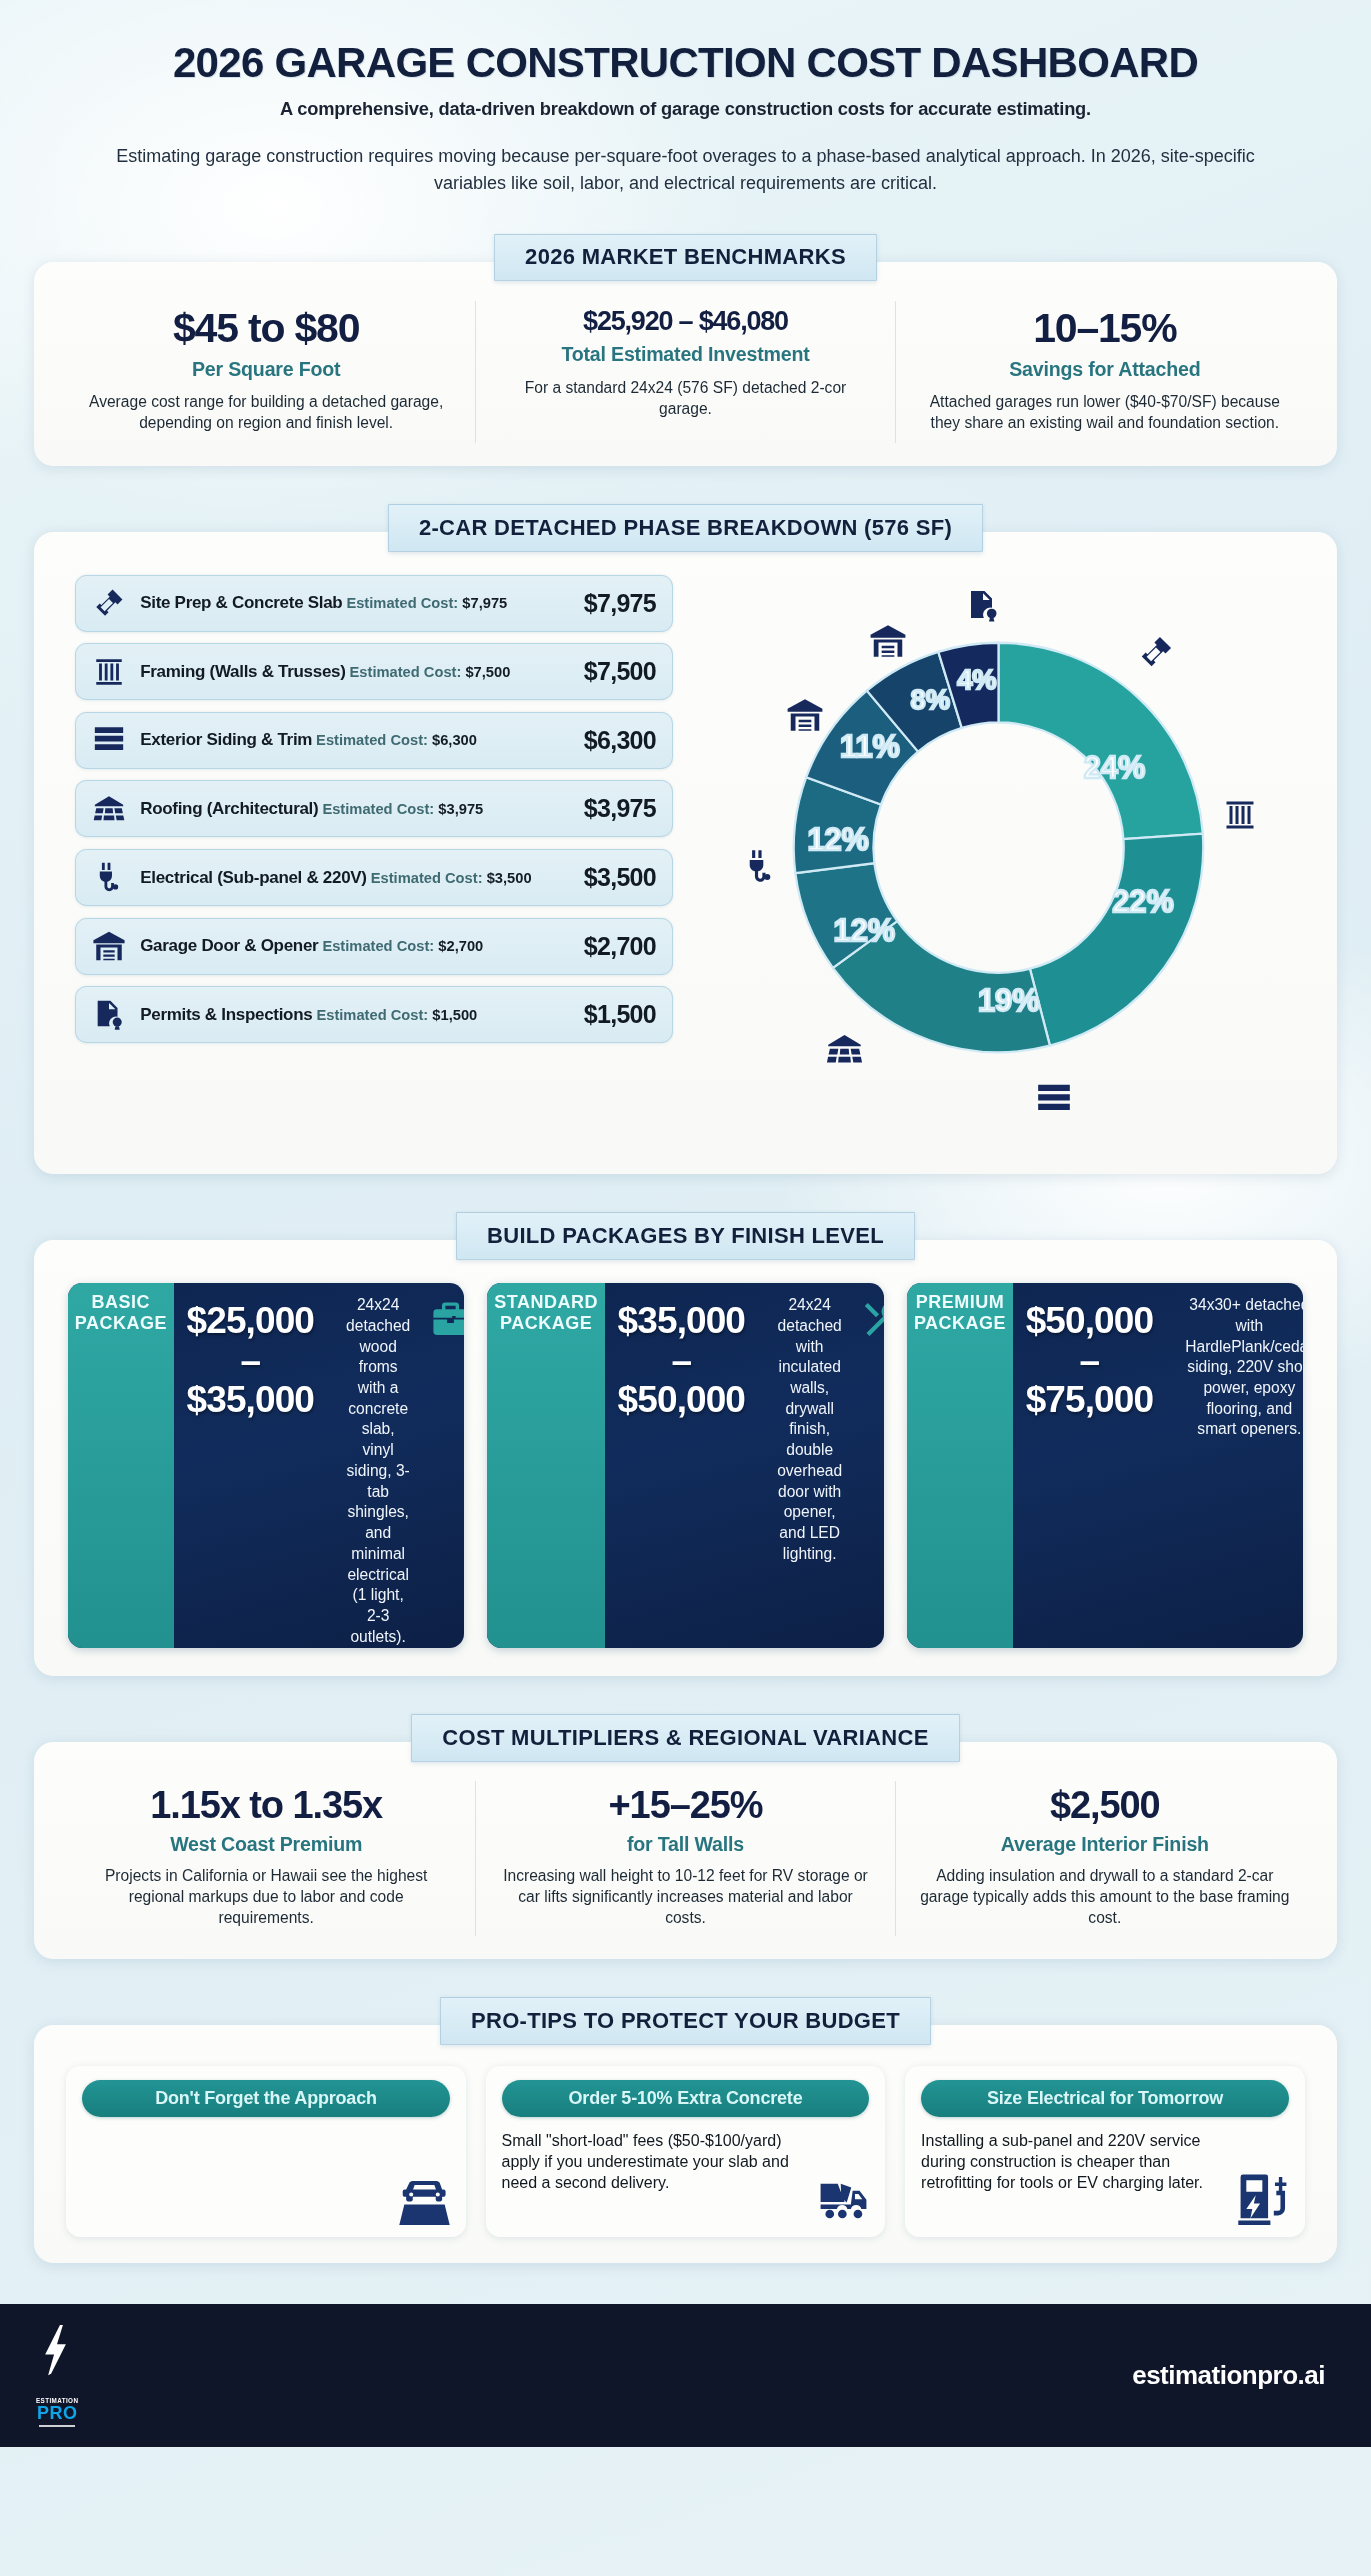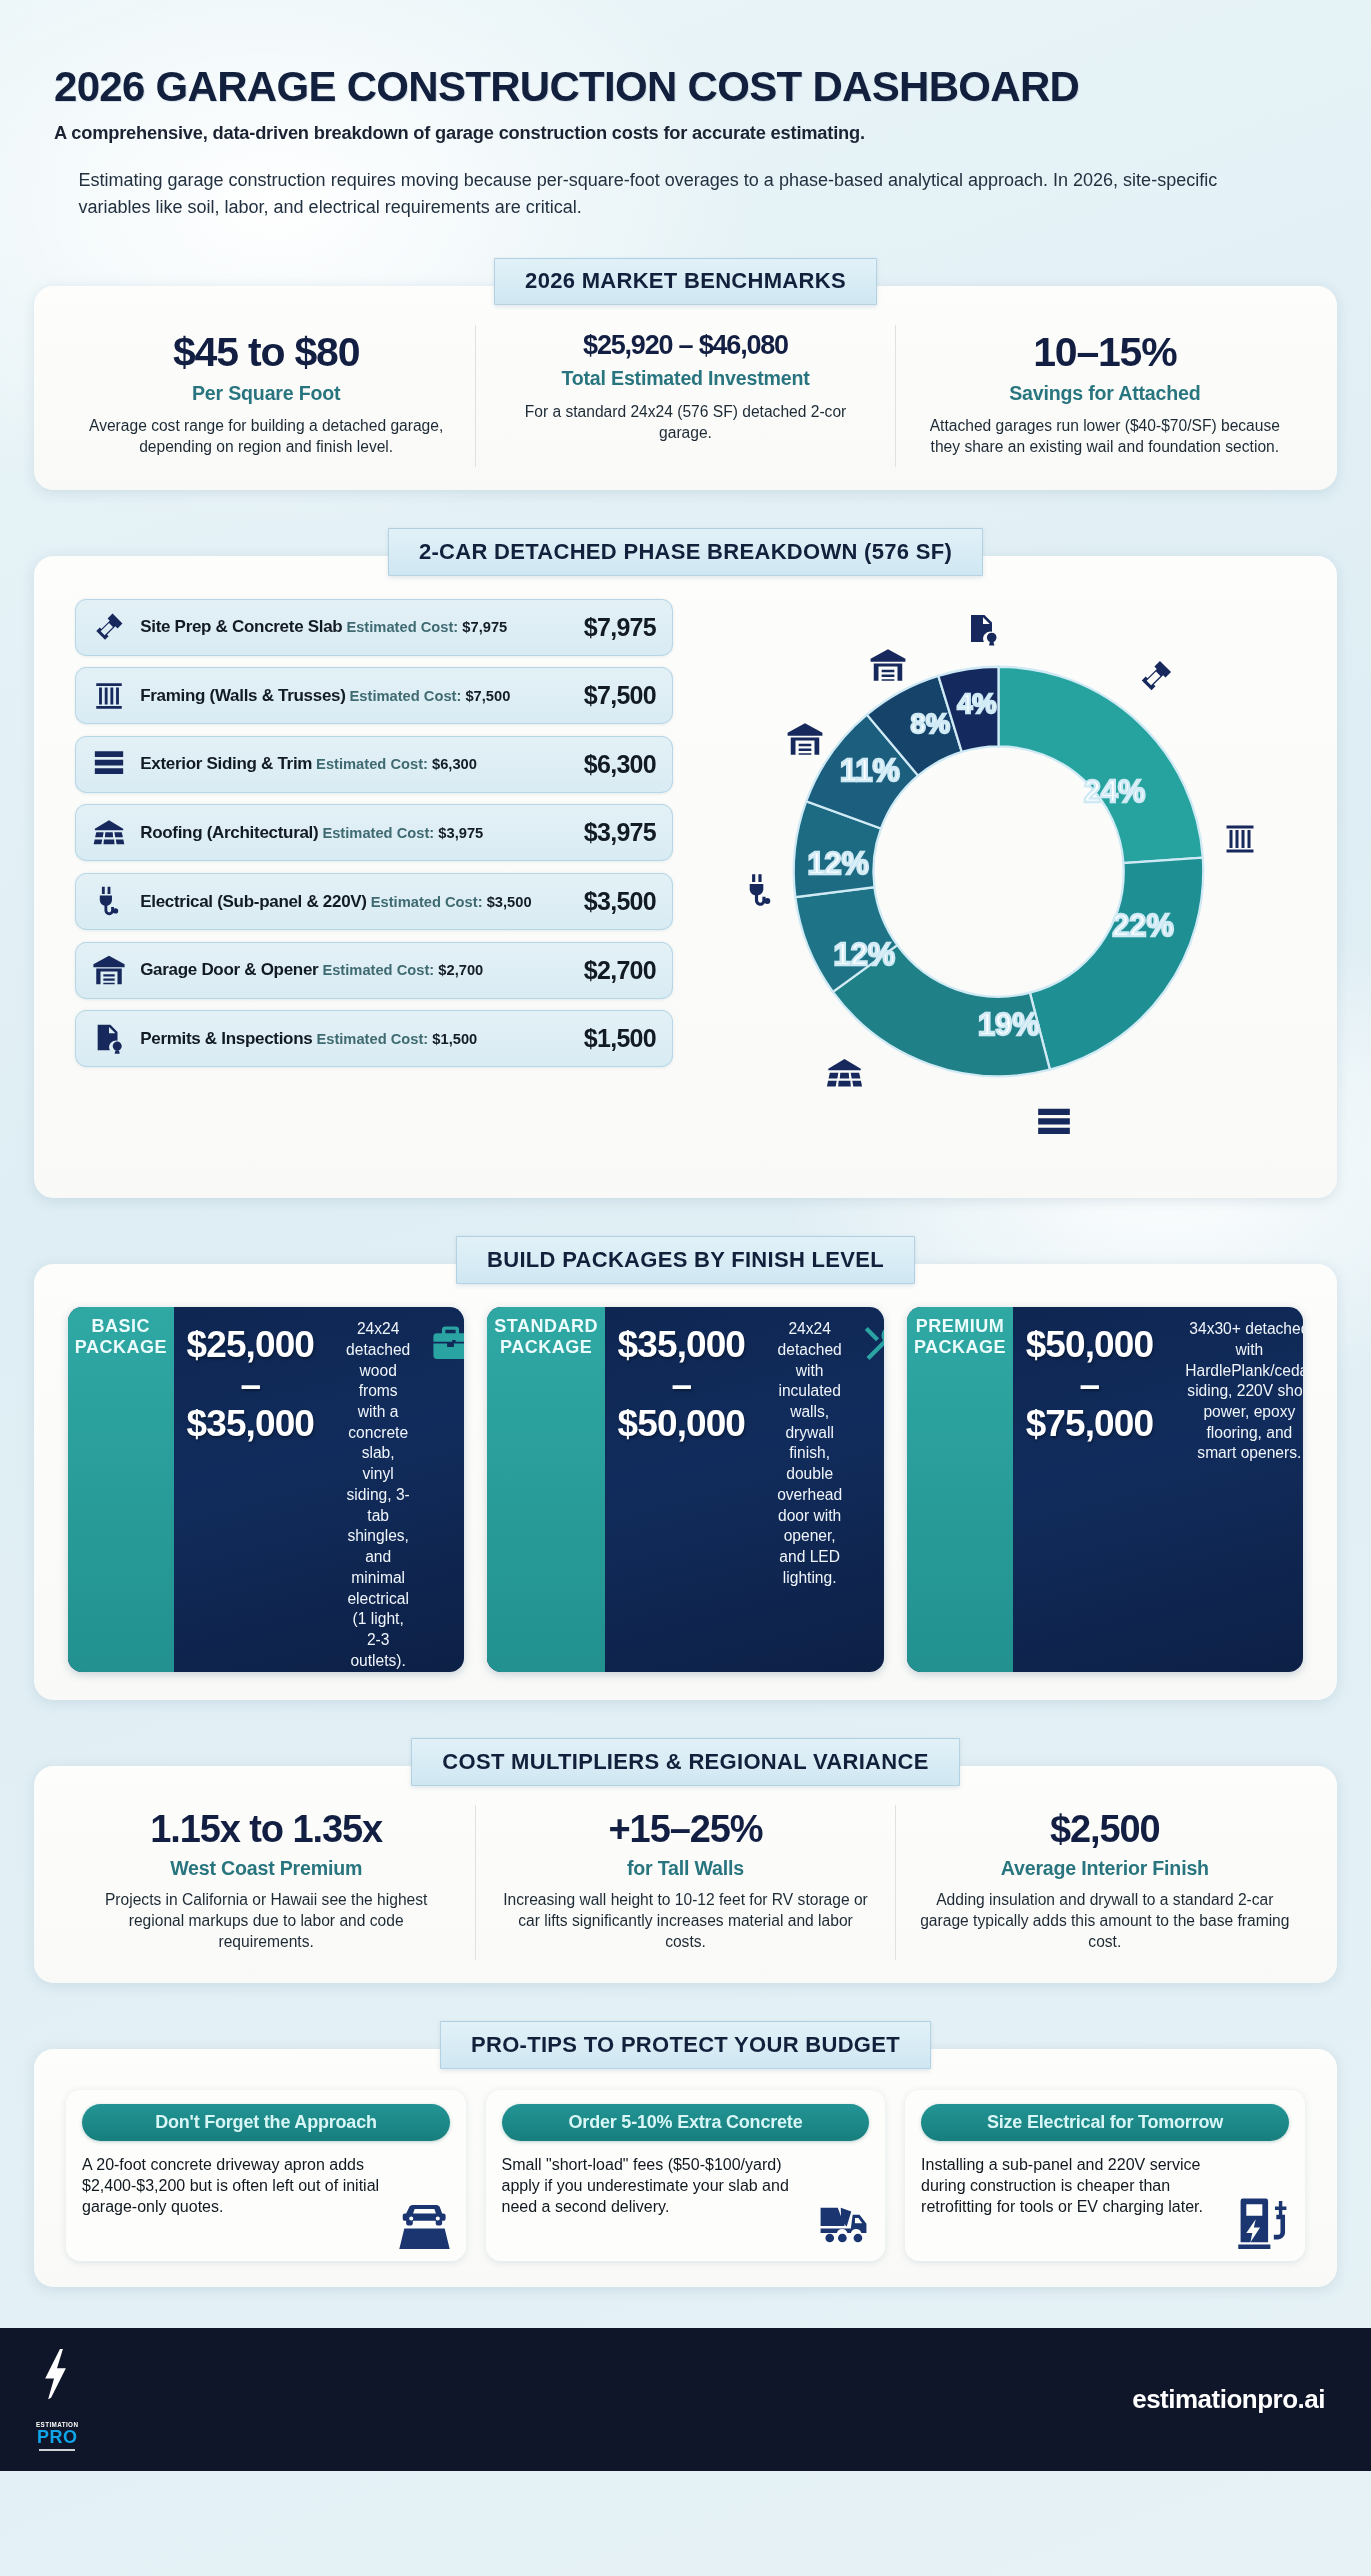--- a/index.html
+++ b/index.html
@@ -17,21 +17,21 @@
     min-height: 2576px;
     background:
       radial-gradient(ellipse 804px 536px at 20% 8%, #ffffff 0%, rgba(255,255,255,0) 60%),
       radial-gradient(ellipse 714px 446px at 85% 45%, #ffffff 0%, rgba(255,255,255,0) 55%),
       linear-gradient(160deg, #eaf5f8 0%, #dfeef4 40%, #e6f2f6 100%);
     position: relative;
     padding-bottom: 0;
   }
 
   
-  .header { padding: 65px 54px 0 54px; text-align: left; }
+  .header { padding: 41px 54px 0 54px; text-align: center; }
   .main-title {
     font-size: 42px;
     font-weight: 900;
     color: #121f3d;
     letter-spacing: -0.7px;
     line-height: 1.05;
     text-shadow: 0.9px 0.9px 0 rgba(180,200,215,.5);
   }
   .subtitle {
     margin-top: 13.4px;
@@ -612,21 +612,20 @@
     </div>
   </div>
 
   <div class="section-wrap">
     <div class="pill">PRO-TIPS TO PROTECT YOUR BUDGET</div>
     <div class="panel">
       <div class="tip-row">
 
         <div class="tip">
           <div class="tip-head">Don't Forget the Approach</div>
-          <div class="tip-body">A 20-foot concrete driveway apron adds $2,400-$3,200 but is often left out of initial garage-only quotes.</div>
           <div class="tip-icon">
             <svg viewBox="0 0 24 24">
                 <path d="M5.3 5.8c.2-.6.8-1 1.5-1h10.4c.7 0 1.3.4 1.5 1l1 2.7h.6c.5 0 .9.4.9.9v1.4c0 .5-.4.9-.9.9h-.6v1.2c0 .4-.4.8-.8.8h-1.2c-.5 0-.8-.4-.8-.8v-1.2H6.9v1.2c0 .4-.4.8-.8.8H4.8c-.4 0-.8-.4-.8-.8v-1.2h-.6c-.5 0-.9-.4-.9-.9V9.4c0-.5.4-.9.9-.9h.6l1.3-2.7zM7 8.5h10l-.7-2H7.7l-.7 2zM6.2 9.8a.9.9 0 1 0 0 1.8.9.9 0 0 0 0-1.8zm11.6 0a.9.9 0 1 0 0 1.8.9.9 0 0 0 0-1.8zM3.2 15h17.6L23 24H1l2.2-9zm8 1.2h1.6v2.2h-1.6v-2.2zm0 3.6h1.6V22h-1.6v-2.2z"></path>
               </svg>
           </div>
         </div>
 
         <div class="tip">
           <div class="tip-head">Order 5-10% Extra Concrete</div>
           <div class="tip-body">Small "short-load" fees ($50-$100/yard) apply if you underestimate your slab and need a second delivery.</div>

